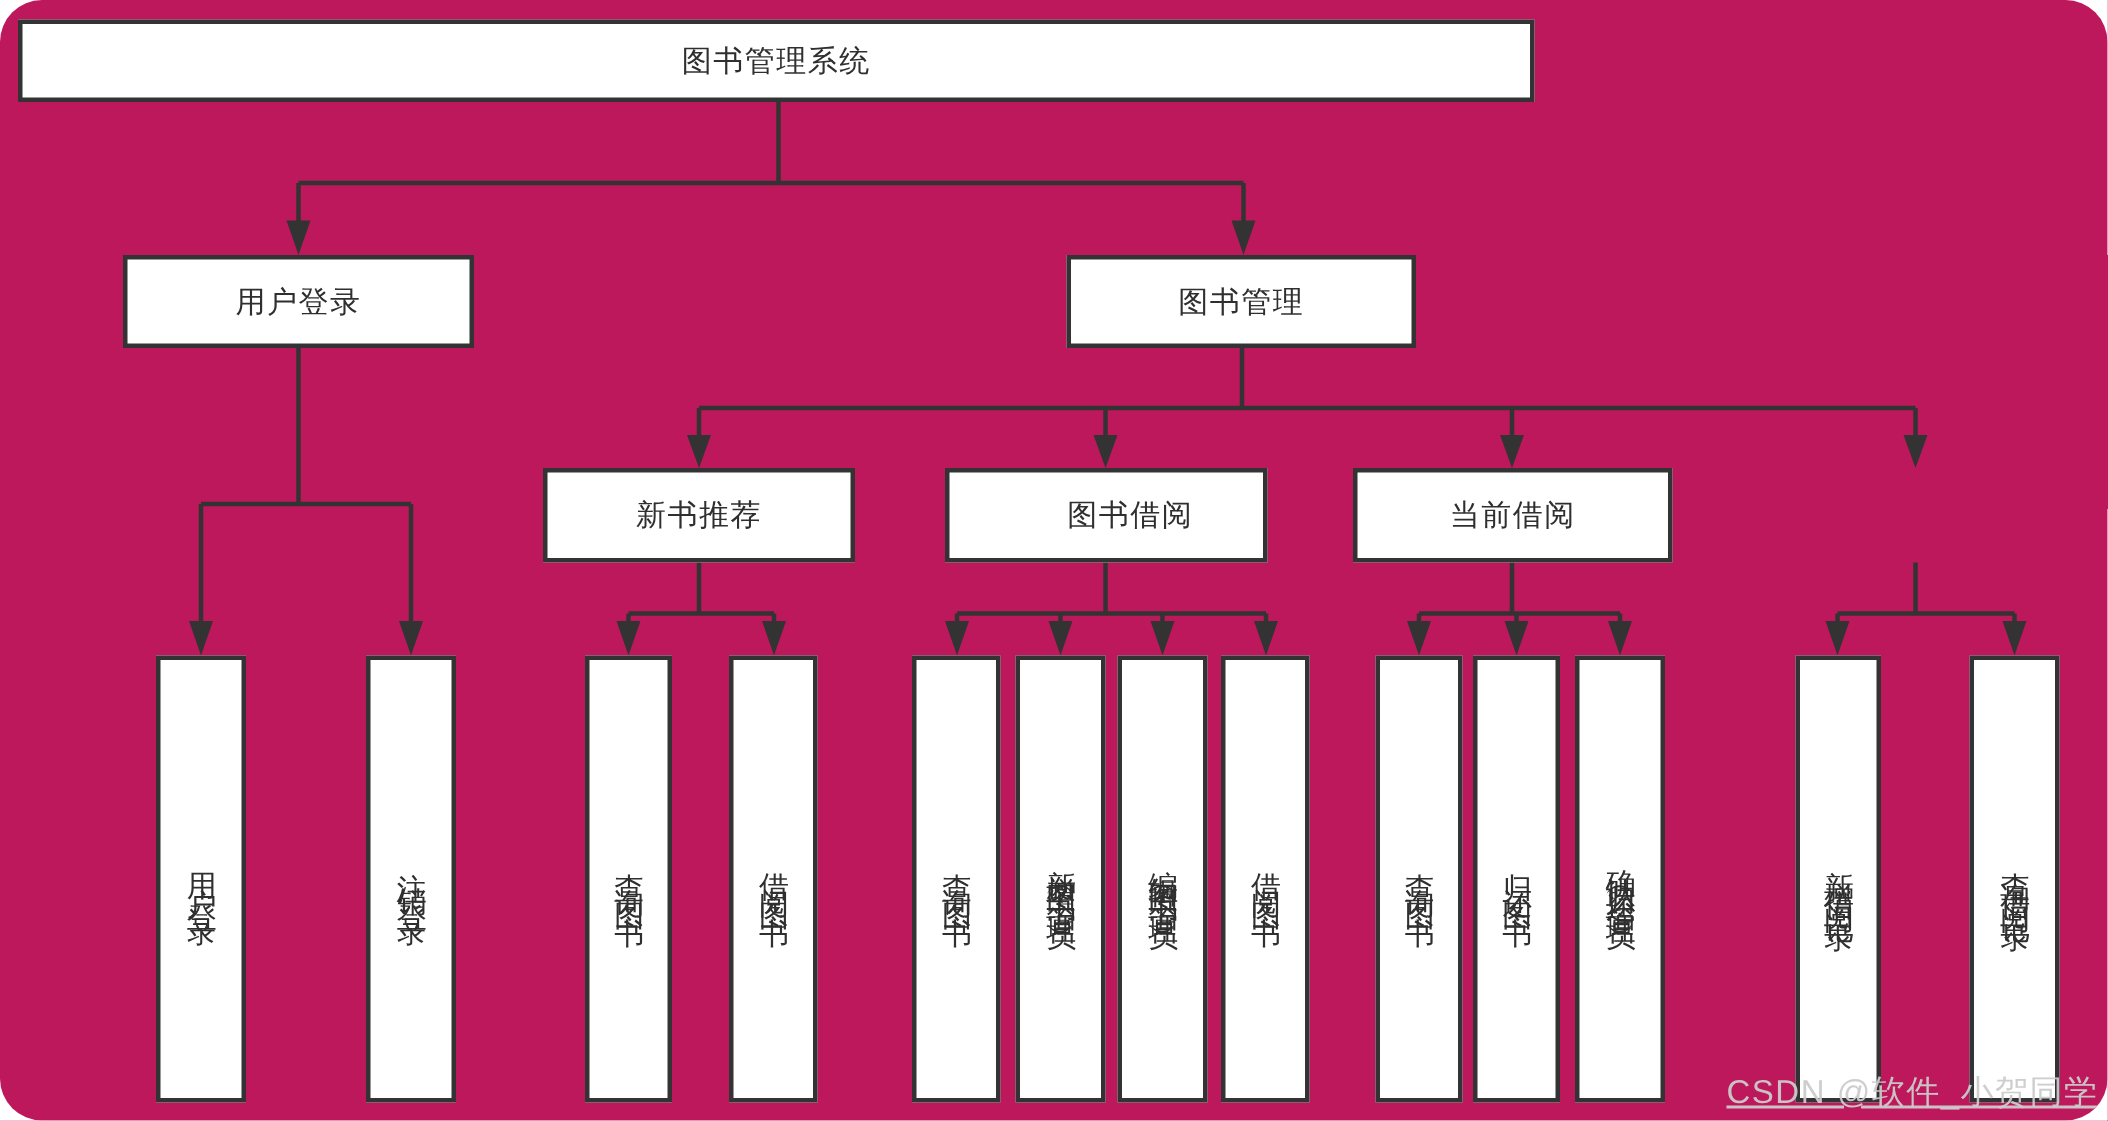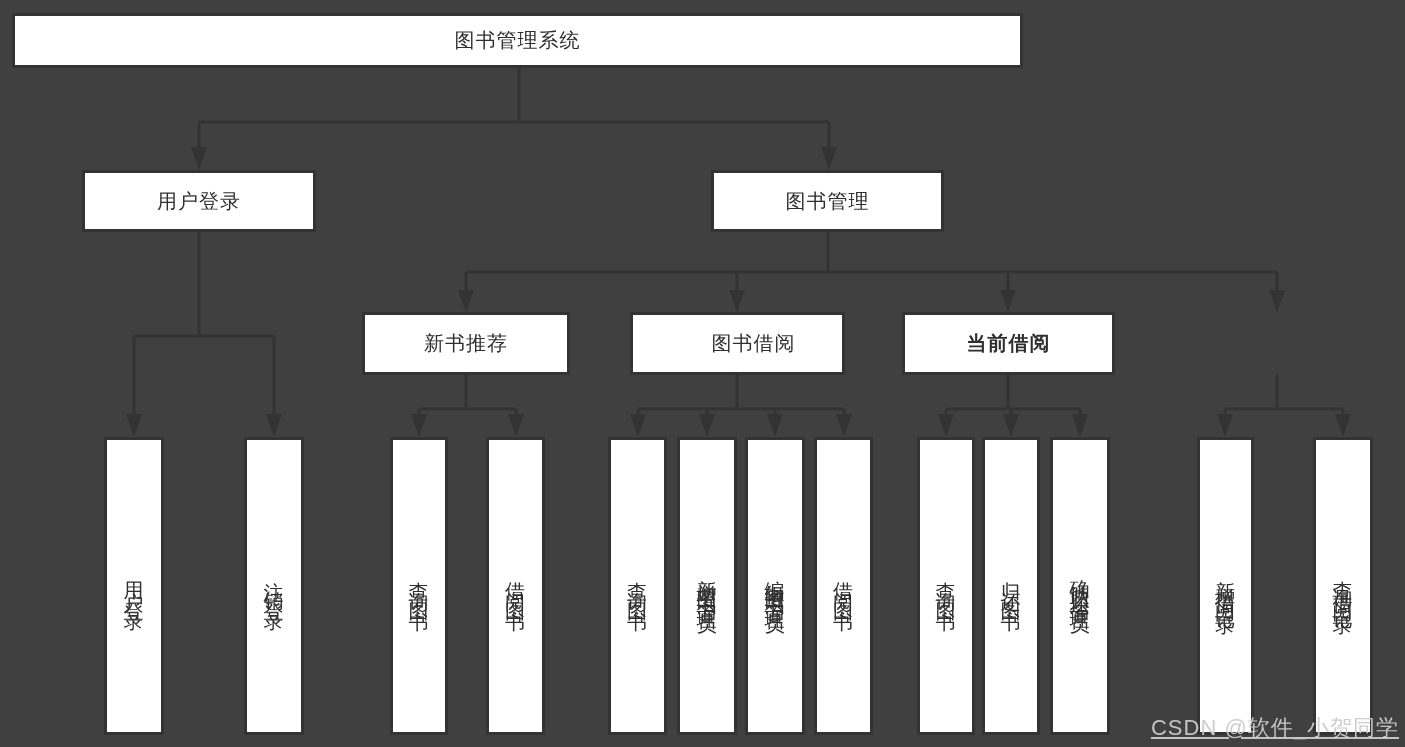--- a/index.html
+++ b/index.html
@@ -5,22 +5,23 @@
   html, body {
     margin: 0;
     padding: 0;
     background: #ffffff;
     font-family: "Liberation Sans", "DejaVu Sans", sans-serif;
   }
   .stage {
     position: relative;
     width: 1405px;
     height: 747px;
-    background: #404040;
+    background: #be185d;
     overflow: hidden;
+    border-radius: 28px;
   }
   .connectors {
     position: absolute;
     left: 0;
     top: 0;
     width: 1405px;
     height: 747px;
     z-index: 1;
   }
   .node {
@@ -150,21 +151,21 @@
   <div class="node h-node" style="left:711px; top:170px; width:233px; height:62px;justify-content:center;">
     <span>图书管理</span>
   </div>
 
   <div class="node h-node" style="left:362px; top:312px; width:208px; height:63px;">
     <span>新书推荐</span>
   </div>
   <div class="node h-node" style="left:630px; top:312px; width:215px; height:63px;padding-left:32px;">
     <span>图书借阅</span>
   </div>
-  <div class="node h-node" style="left:902px; top:312px; width:213px; height:63px;font-weight:bold;">
+  <div class="node h-node" style="left:902px; top:312px; width:213px; height:63px;">
     <span>当前借阅</span>
   </div>
 
   <div class="node v-node" style="left:104px; top:437px; width:60px; height:298px;">
     <span class="v-text">用户登录</span>
   </div>
   <div class="node v-node" style="left:244px; top:437px; width:60px; height:298px;">
     <span class="v-text">注销登录</span>
   </div>
 

